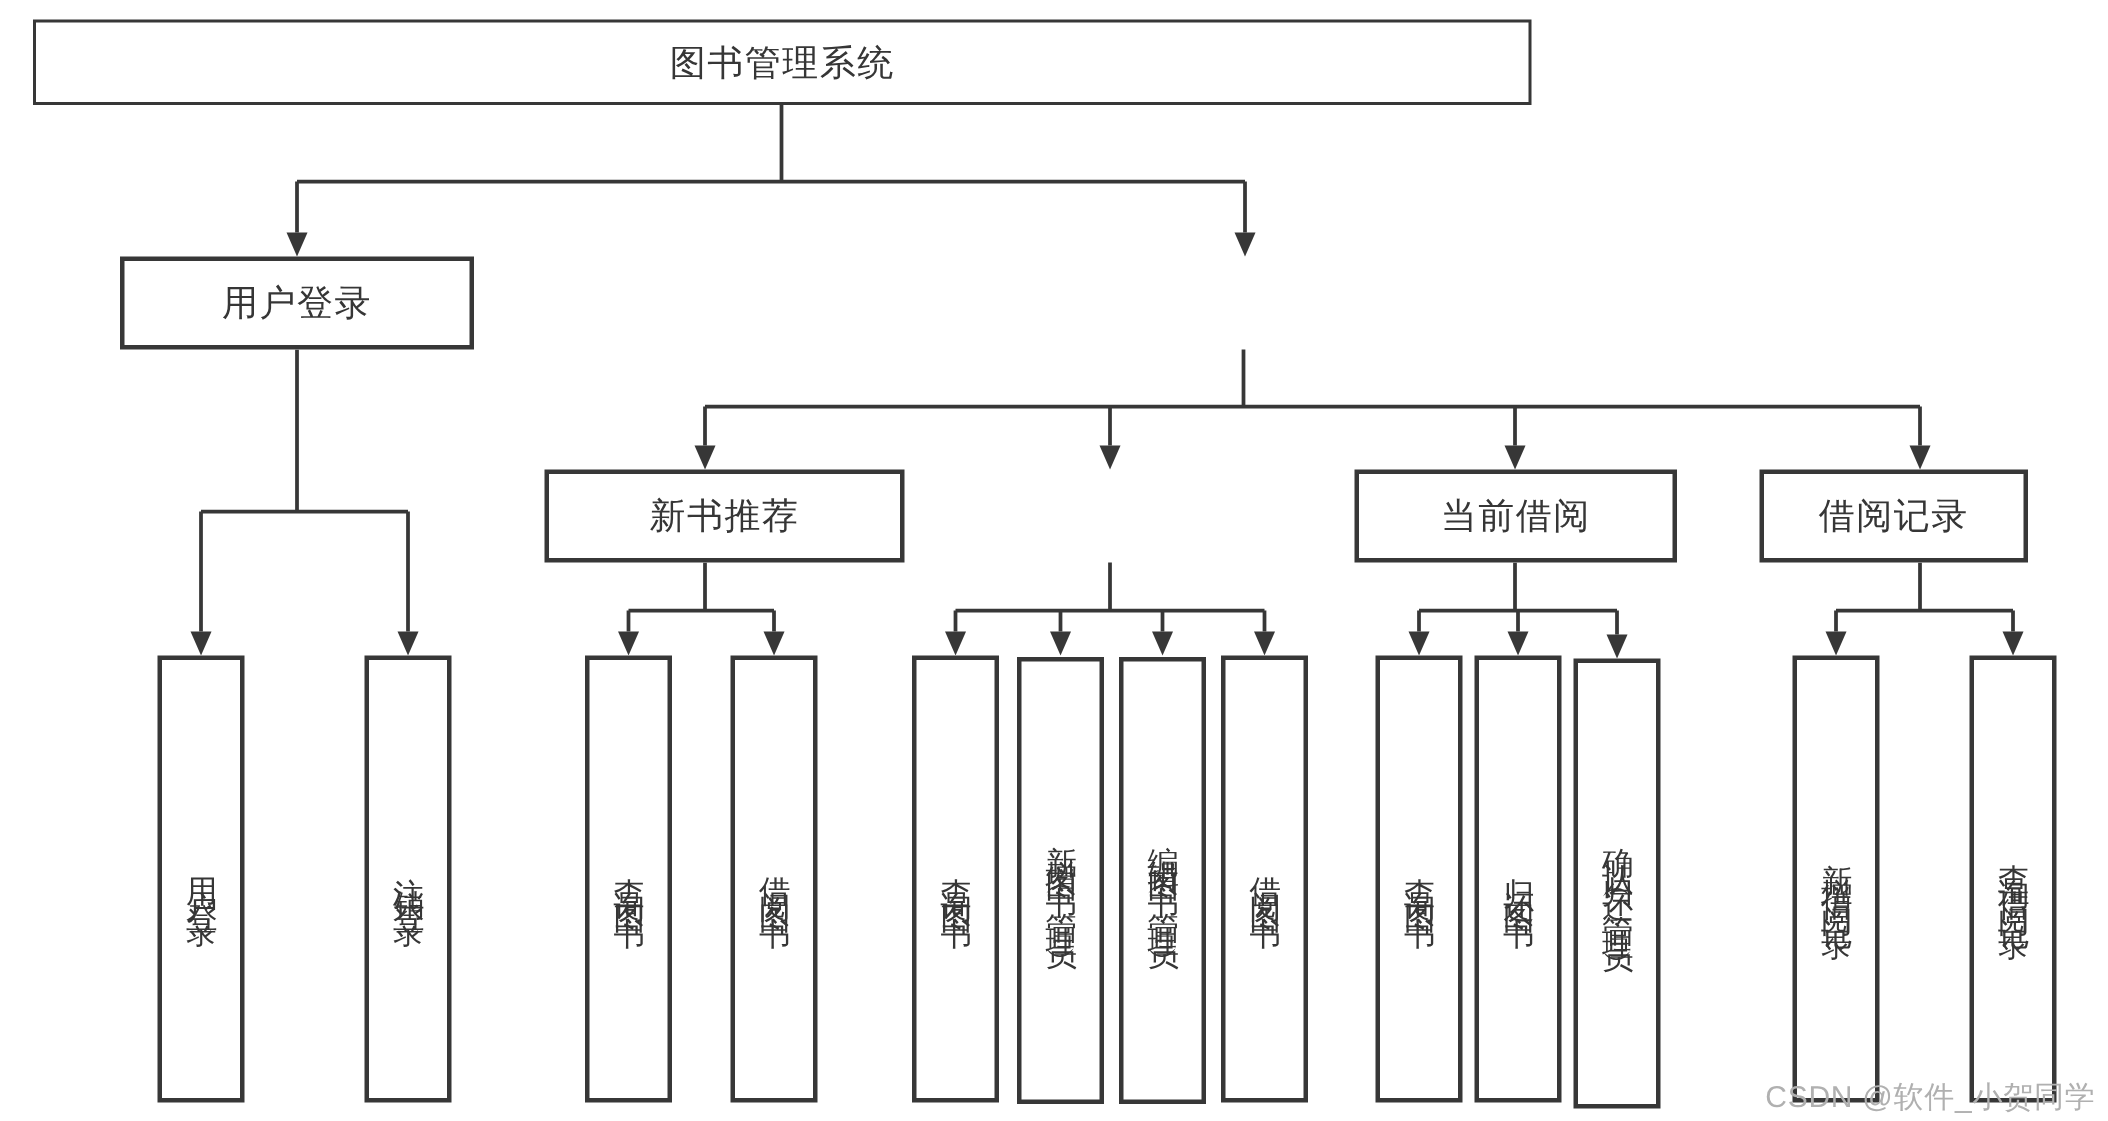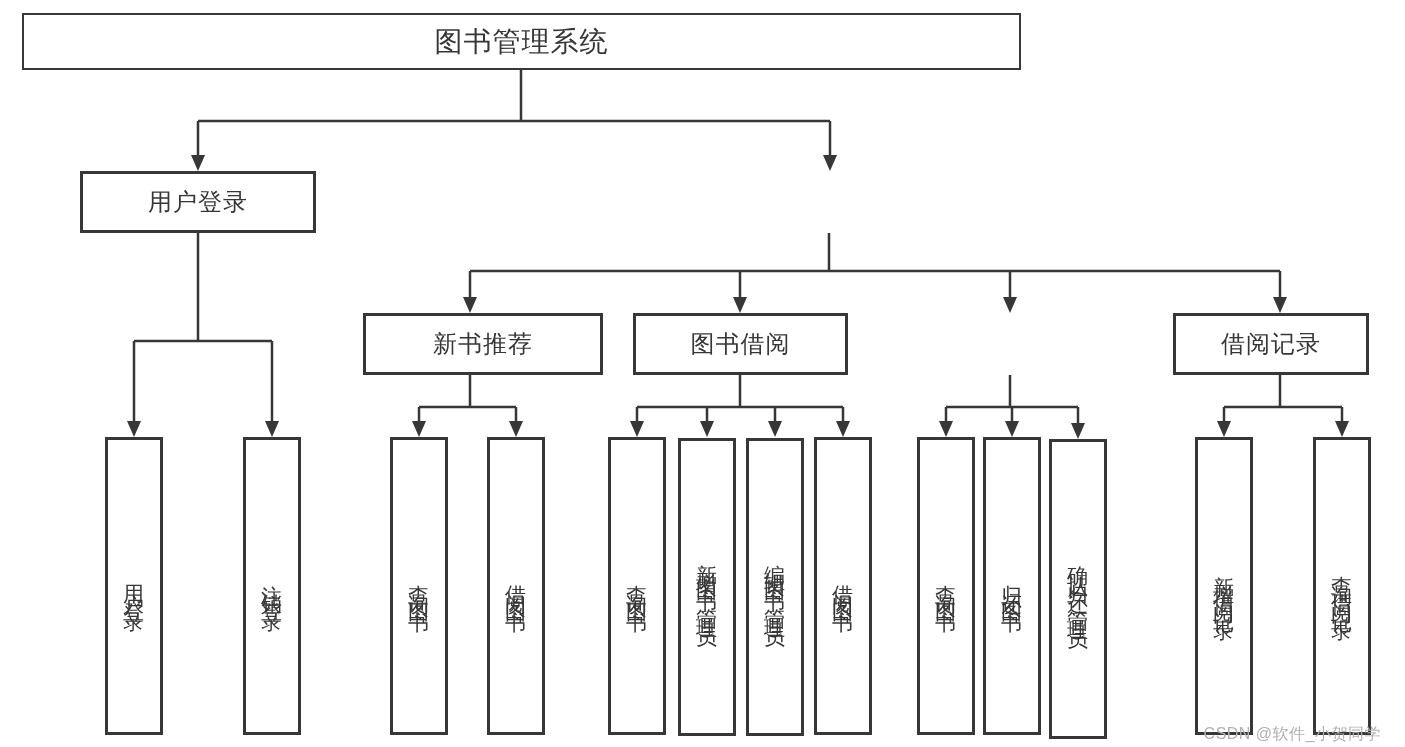--- a/index.html
+++ b/index.html
@@ -27,44 +27,44 @@
     background: #ffffff;
     border: 3px solid #373737;
     color: #363636;
     display: flex;
     align-items: center;
     justify-content: center;
     text-align: center;
   }
   .box-root {
     border-width: 2.5px;
-    font-size: 28px;
+    font-size: 24px;
     letter-spacing: 1px;
   }
   .box-h {
     font-size: 24px;
     letter-spacing: 1px;
   }
   .box-v span {
     writing-mode: vertical-rl;
     text-orientation: mixed;
     font-size: 21px;
     letter-spacing: 9px;
     line-height: 1;
     white-space: nowrap;
   }
   .box-v {
     width: 58px;
     height: 298px;
   }
   #watermark {
     position: absolute;
-    right: 24px;
+    right: 8px;
     bottom: 2px;
-    font-size: 16px;
+    font-size: 20px;
     color: #b0b0b0;
     letter-spacing: 0.5px;
     z-index: 5;
     background: transparent;
   }
   path.conn {
     stroke: #373737;
     stroke-width: 2.5;
     fill: none;
   }
@@ -118,24 +118,24 @@
     <span>图书管理系统</span>
   </div>
 
   <div class="node box-h" style="left:80px;top:171px;width:236px;height:62px">
     <span>用户登录</span>
   </div>
 
   <div class="node box-h" style="left:363px;top:313px;width:240px;height:62px">
     <span>新书推荐</span>
   </div>
-  <div class="node box-h" style="left:633px;top:313px;width:215px;height:62px">
-    <span>图书借阅</span>
+  <div class="node box-h" style="left:903px;top:313px;width:215px;height:62px">
+    <span>当前借阅</span>
   </div>
-  <div class="node box-h" style="left:1173px;top:313px;width:196px;height:62px">
+  <div class="node box-h" style="left:1173px;top:313px;width:179px;height:62px">
     <span>借阅记录</span>
   </div>
 
   <div class="node box-v" style="left:105px;top:437px">
     <span>用户登录</span>
   </div>
   <div class="node box-v" style="left:243px;top:437px">
     <span>注销登录</span>
   </div>
 

